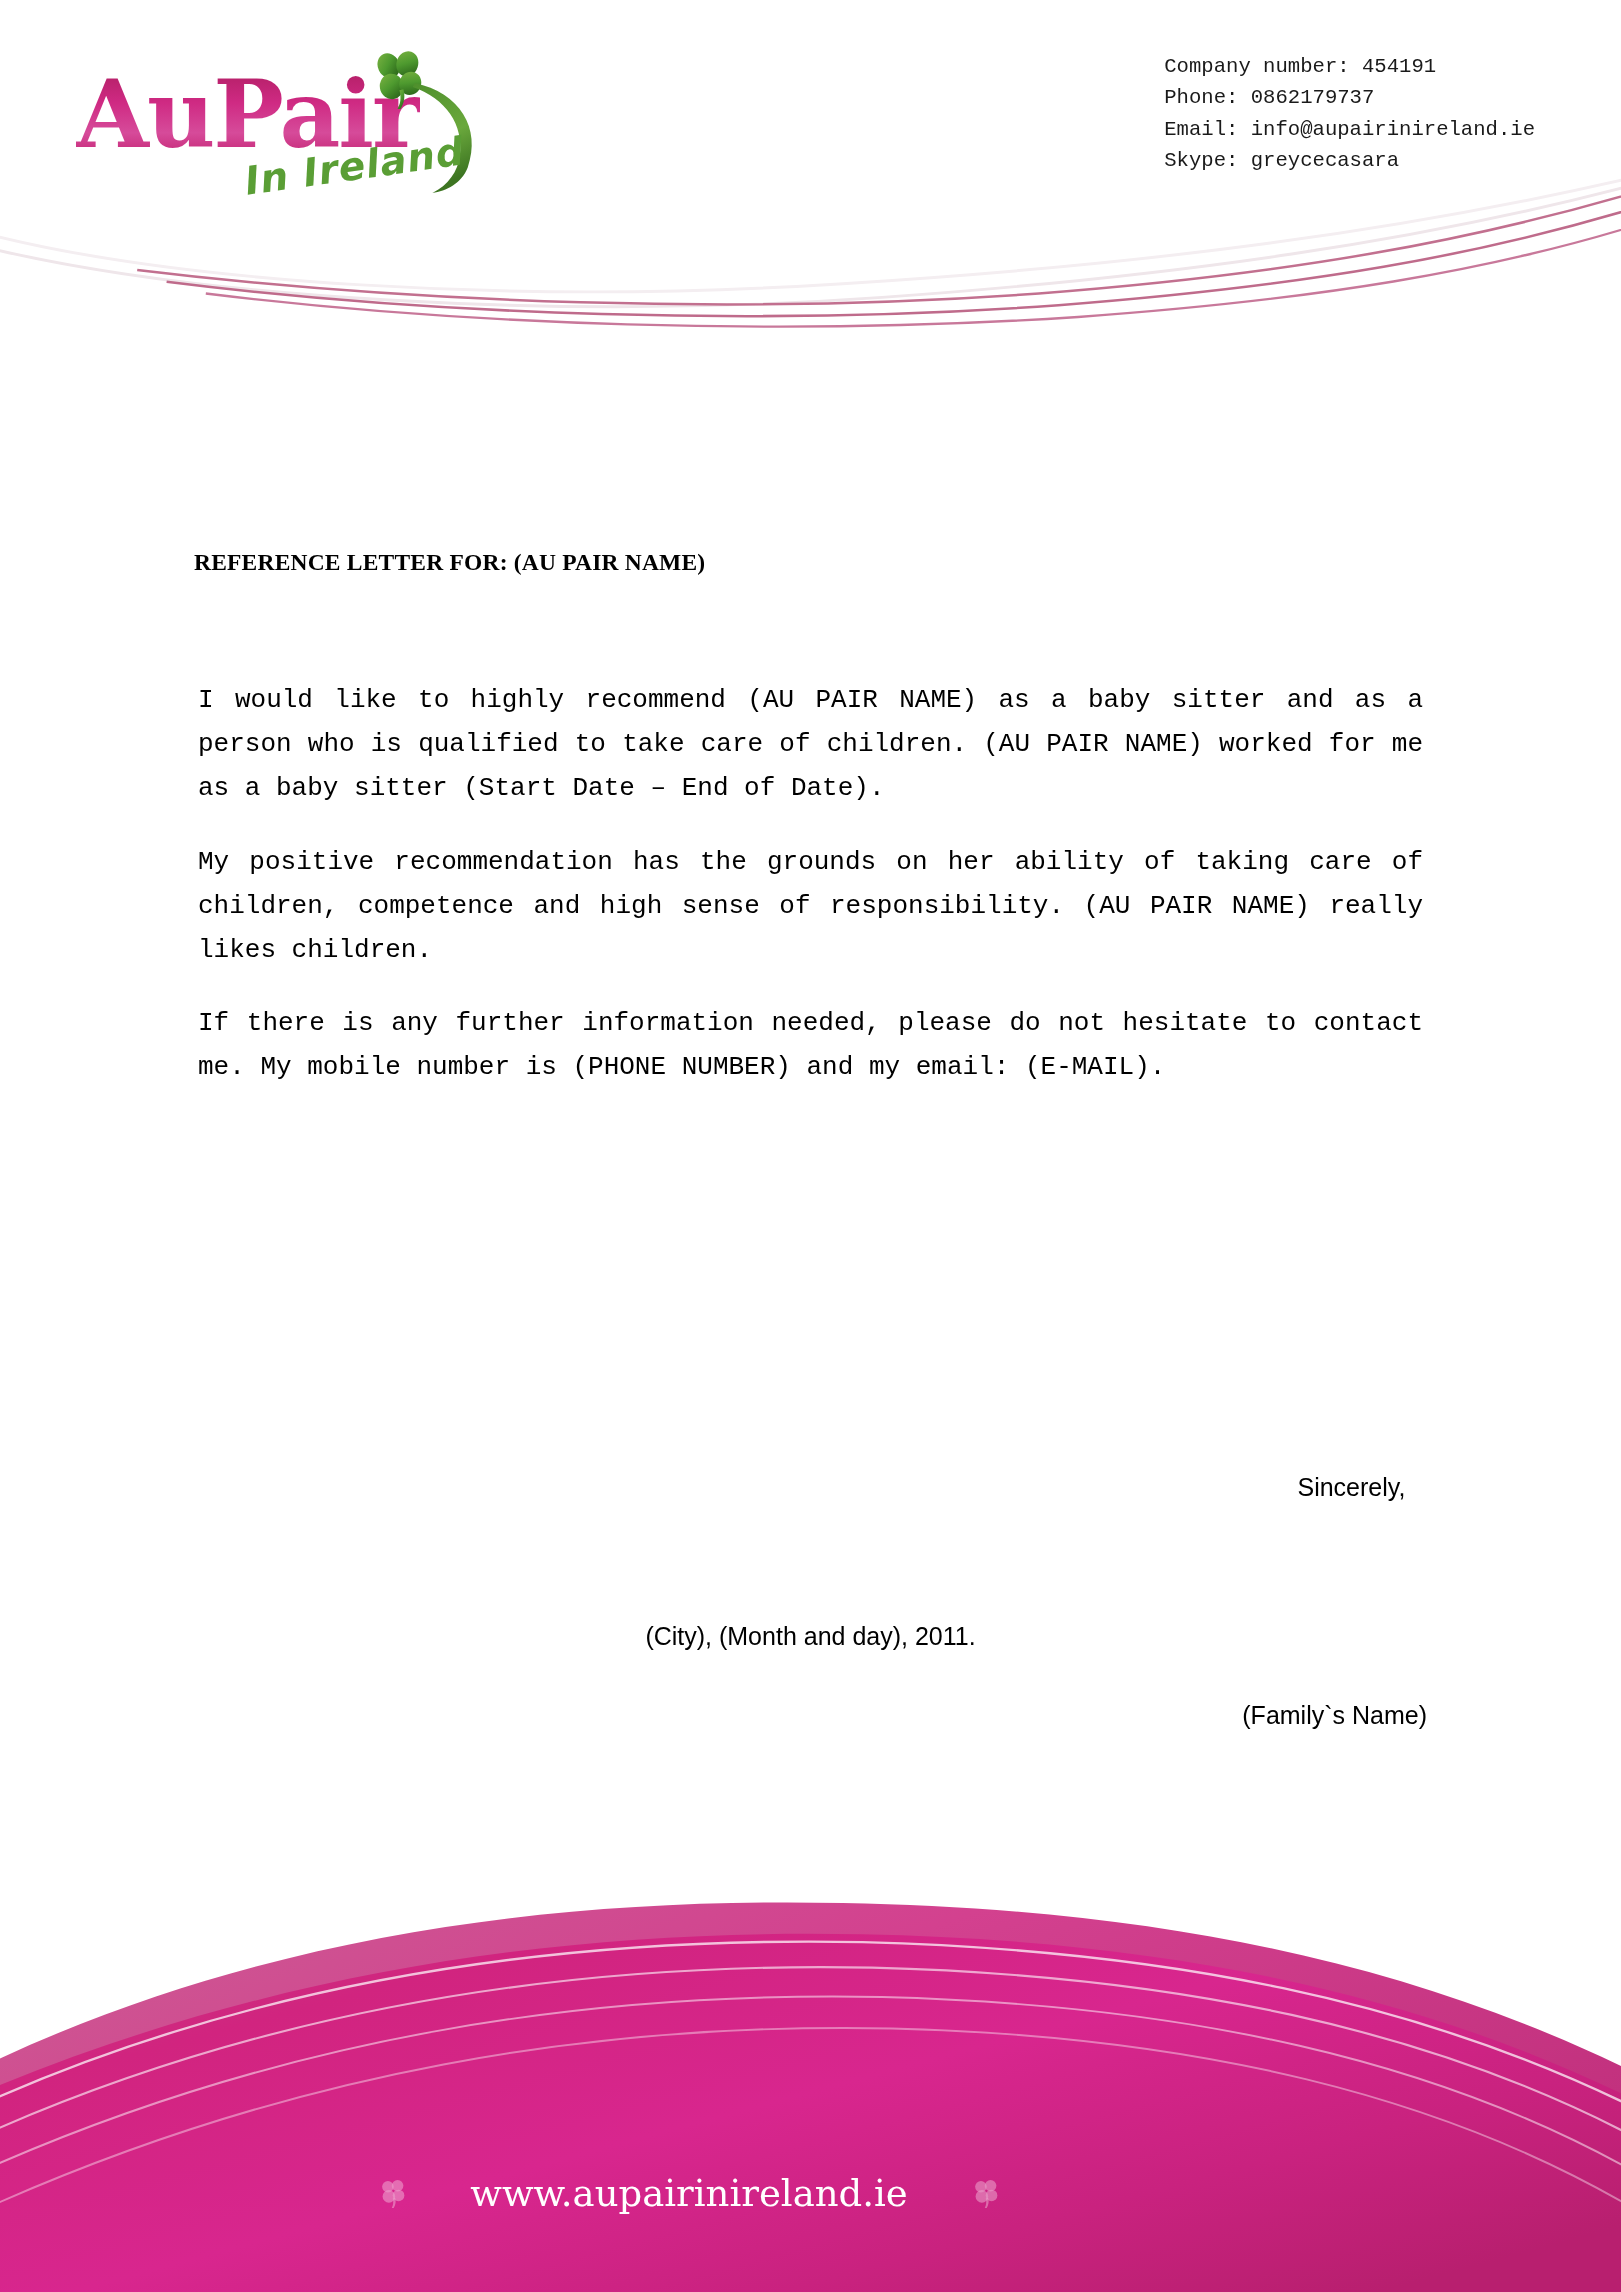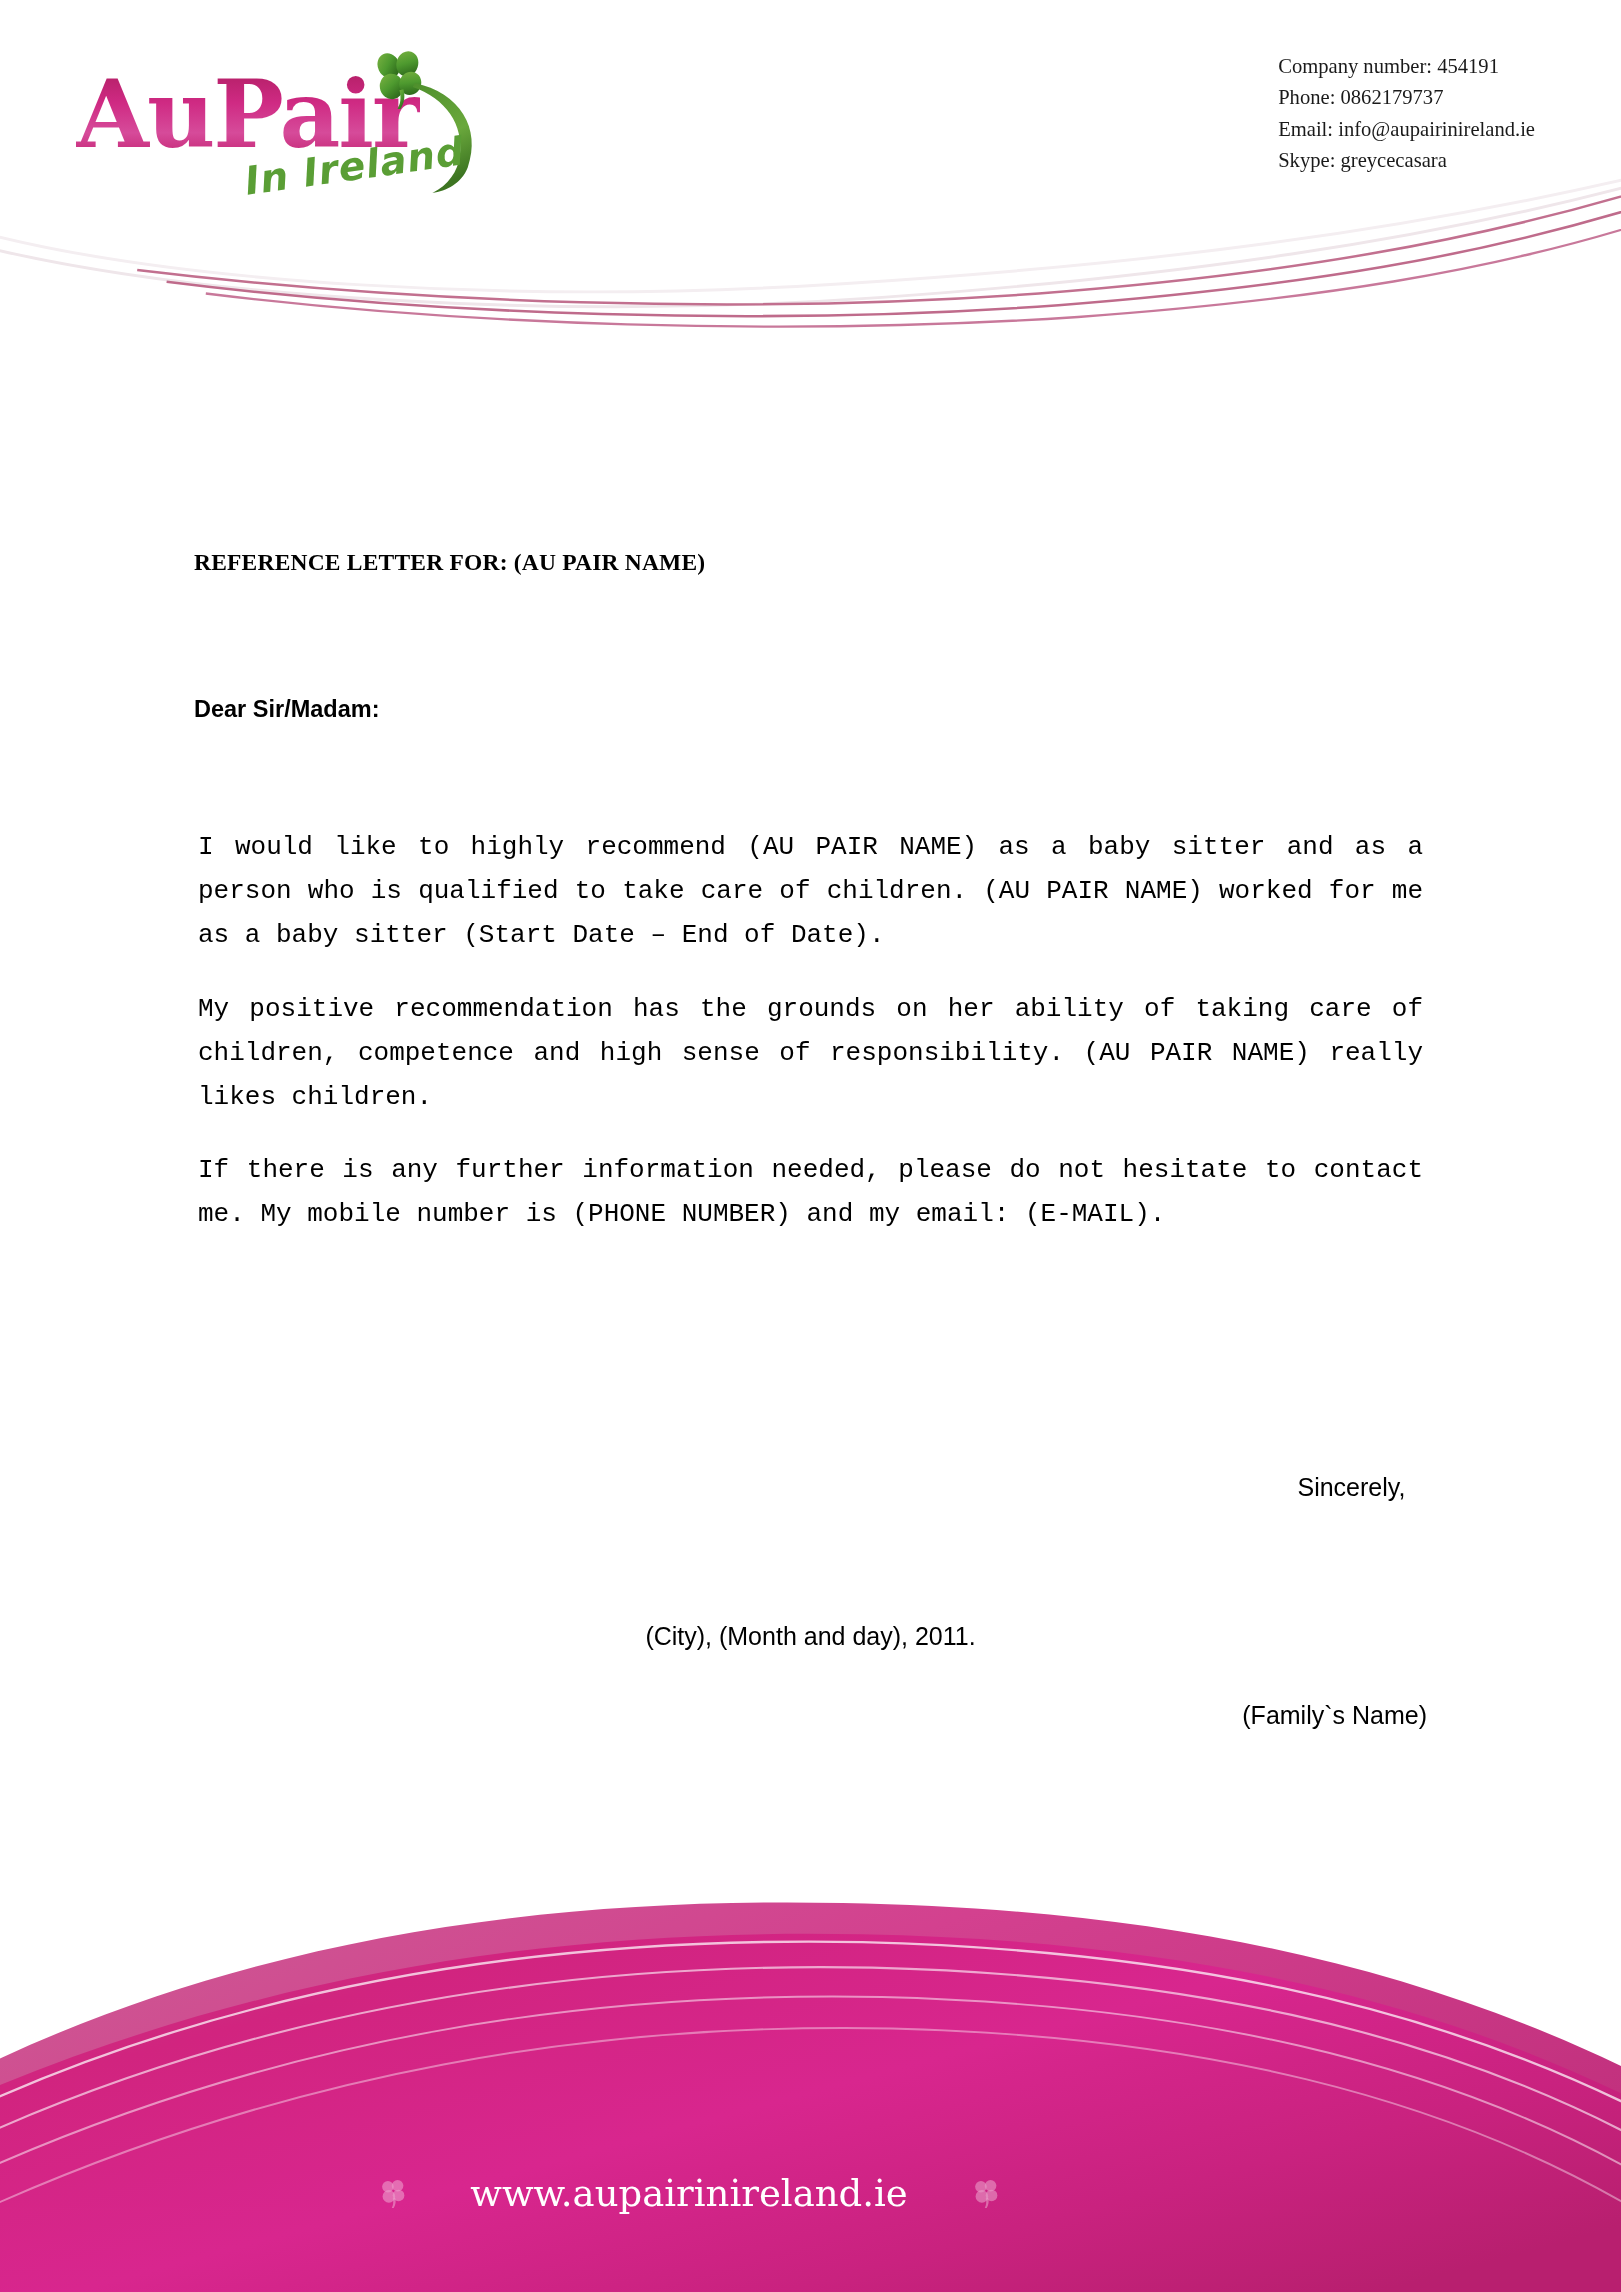--- a/index.html
+++ b/index.html
@@ -77,21 +77,21 @@
     letter-spacing: 1px;
     white-space: nowrap;
   }
 
   
   #contact-block {
     position: absolute;
     right: 86px;
     top: 51px;
     text-align: left;
-    font-family: Liberation Serif, serif;
+    font-family: Liberation Mono, monospace;
     font-size: 20.6px;
     line-height: 1.52;
     color: #1a1a1a;
     white-space: nowrap;
   }
   #contact-block .contact-line { display: block; }
 
   
   #header-swoosh-decoration {
     position: absolute;
@@ -238,21 +238,20 @@
       <path d="M140 96 C420 130, 760 142, 1060 120 C1320 100, 1500 66, 1664 18" fill="none" stroke="#c2708f" stroke-width="2.6"></path>
       <path d="M170 108 C440 142, 780 154, 1080 132 C1340 112, 1510 80, 1664 34" fill="none" stroke="#bf6b8b" stroke-width="2.6"></path>
       <path d="M210 120 C470 152, 800 164, 1100 144 C1350 126, 1520 96, 1664 52" fill="none" stroke="#c8789a" stroke-width="2.4"></path>
     </svg>
   </div>
 
 </div>
 
 <div id="letter-body">
   <h1 id="letter-subject">REFERENCE LETTER FOR: (AU PAIR NAME)</h1>
-  <h2 id="letter-salutation">Dear Sir/Madam:</h2>
   <div id="paragraph-list">
     <p class="letter-paragraph">I would like to highly recommend (AU PAIR NAME) as a baby sitter and as a person who is qualified to take care of children. (AU PAIR NAME) worked for me as a baby sitter (Start Date – End of Date).</p>
     <p class="letter-paragraph">My positive recommendation has the grounds on her ability of taking care of children, competence and high sense of responsibility. (AU PAIR NAME) really likes children.</p>
     <p class="letter-paragraph">If there is any further information needed, please do not hesitate to contact me. My mobile number is (PHONE NUMBER) and my email: (E-MAIL).</p>
   </div>
 </div>
 
 <div id="letter-closing">
   <p id="closing-sincerely">Sincerely,</p>
   <p id="closing-place-date">(City), (Month and day), 2011.</p>

